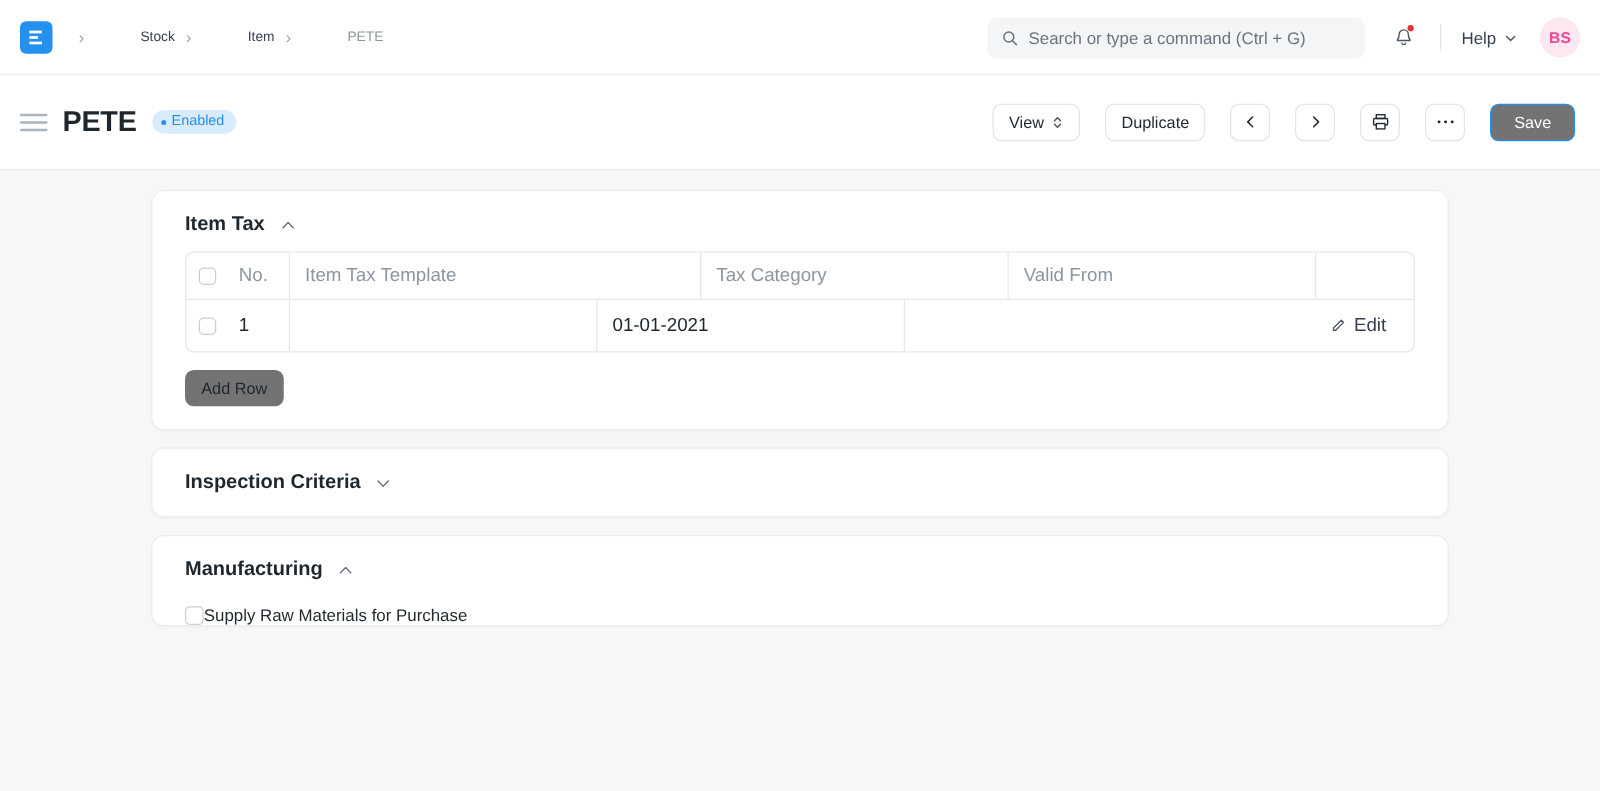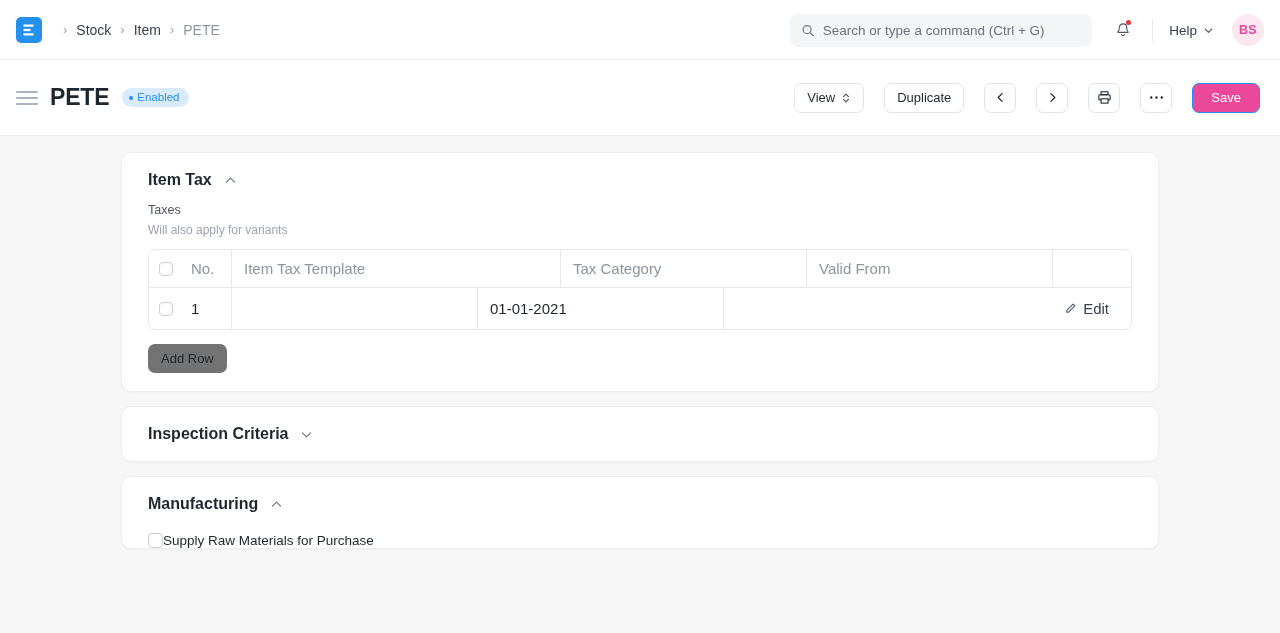--- a/index.html
+++ b/index.html
@@ -37,24 +37,25 @@
     gap: 2px;
   }
   .crumb-sep {
     color: #9ca3af;
     font-size: 13px;
     padding: 0 7px;
     line-height: 1;
     user-select: none;
   }
   .crumb {
-    font-size: 14px;
+    font-size: 11px;
     color: #374151;
     text-decoration: none;
     white-space: nowrap;
+    margin-left: 36px;
   }
   .crumb.current { color: #8d969e; }
 
   .search-wrap {
     position: absolute;
     left: 790px;
     top: 14px;
     width: 302px;
     height: 33px;
   }
@@ -200,21 +201,21 @@
     display: inline-flex;
     align-items: center;
     justify-content: center;
     gap: 6px;
     padding: 0 12px;
     cursor: pointer;
     white-space: nowrap;
   }
   .btn-icon { width: 32px; padding: 0; }
   .btn-primary {
-    background: #ec4899;
+    background: #737373;
     border-color: #2490ef;
     color: #ffffff;
     padding: 0 18px;
     height: 30px;
     font-weight: 500;
   }
 
   
   .content {
     height: 497px;
@@ -434,24 +435,20 @@
   <section class="card">
     <div class="section-head">
       <span class="section-title">Item Tax</span>
       <span class="chev">
         <svg width="13" height="13" viewBox="0 0 14 14" fill="none">
           <path d="M2.6 8.8 7 4.4l4.4 4.4" stroke="#6b7280" stroke-width="1.25" stroke-linecap="round" stroke-linejoin="round"></path>
         </svg>
       </span>
     </div>
 
-    <div class="field-block">
-      <div class="field-label">Taxes</div>
-      <div class="field-help">Will also apply for variants</div>
-    </div>
 
     <div class="grid">
       <div class="grid-row head">
         <div class="cell head-cell c-check">
           <span class="cbox"></span>
         </div>
         <div class="cell head-cell c-no">No.</div>
         <div class="cell head-cell c-tpl">Item Tax Template</div>
         <div class="cell head-cell c-cat">Tax Category</div>
         <div class="cell head-cell c-date">Valid From</div>

